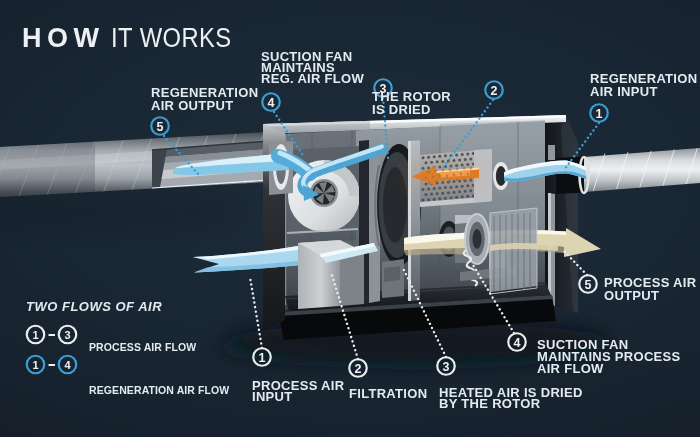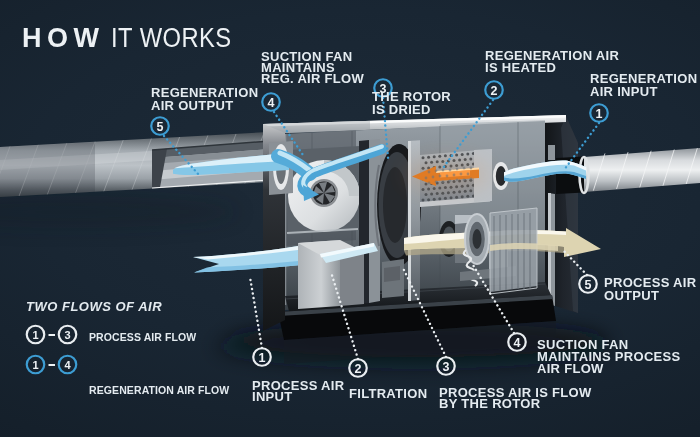--- a/index.html
+++ b/index.html
@@ -471,30 +471,28 @@
 </svg>
 
 <div id="title"><b>HOW</b><span>&nbsp;IT WORKS</span></div>
 <div class="lbl" style="left:151px;top:87px;line-height:12.8px;">REGENERATION
 AIR OUTPUT</div>
 <div class="lbl" style="left:261px;top:51px;">SUCTION FAN
 MAINTAINS
 REG. AIR FLOW</div>
 <div class="lbl" style="left:372px;top:47px;line-height:12.8px;margin-top:44px;">THE ROTOR
 IS DRIED</div>
-<div class="lbl" style="left:485px;top:50px;line-height:12.4px;">REGENERATION AIR
-IS HEATED</div>
 <div class="lbl" style="left:590px;top:73px;line-height:12.6px;">REGENERATION
 AIR INPUT</div>
 <div class="lbl" style="left:252px;top:381px;line-height:10.5px;">PROCESS AIR
 INPUT</div>
 <div class="lbl" style="left:349px;top:388px;">FILTRATION</div>
-<div class="lbl" style="left:439px;top:388px;line-height:10.5px;">PROCESS AIR IS FLOW
+<div class="lbl" style="left:439px;top:388px;line-height:10.5px;">HEATED AIR IS DRIED
 BY THE ROTOR</div>
 <div class="lbl" style="left:537px;top:339px;line-height:12px;">SUCTION FAN
 MAINTAINS PROCESS
 AIR FLOW</div>
 <div class="lbl" style="left:604px;top:277px;line-height:12.8px;">PROCESS AIR
 OUTPUT</div>
 <div id="legendT">TWO FLOWS OF AIR</div>
-<div class="leg" style="left:89px;top:331px;">PROCESS AIR FLOW</div>
+<div class="leg" style="left:89px;top:341px;">PROCESS AIR FLOW</div>
 <div class="leg" style="left:89px;top:359px;margin-top:25px;">REGENERATION AIR FLOW</div>
 </div>
 
 </body></html>

